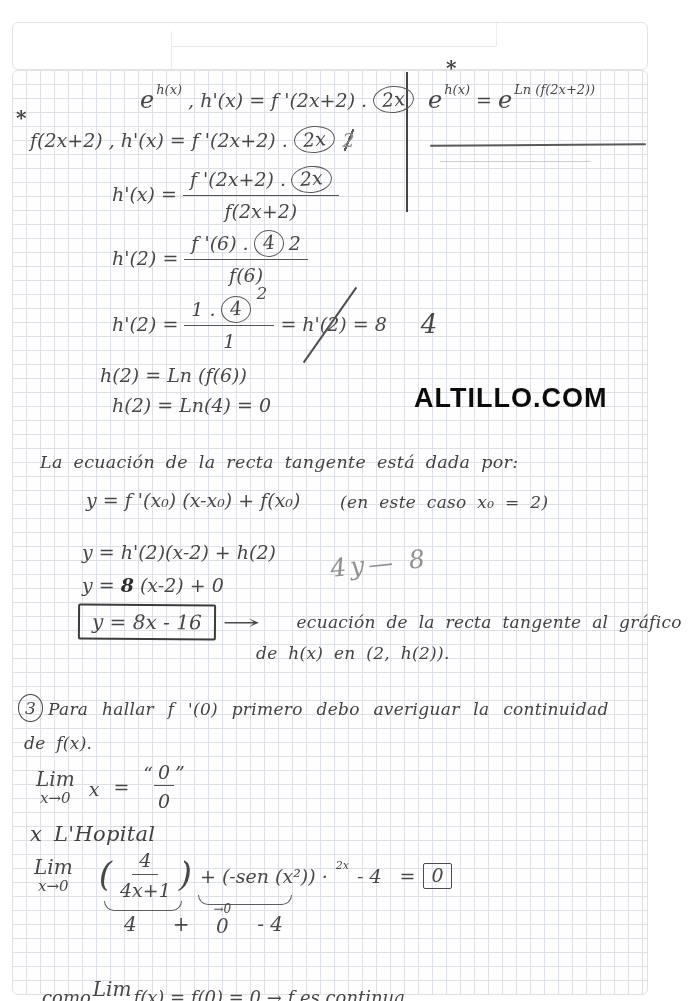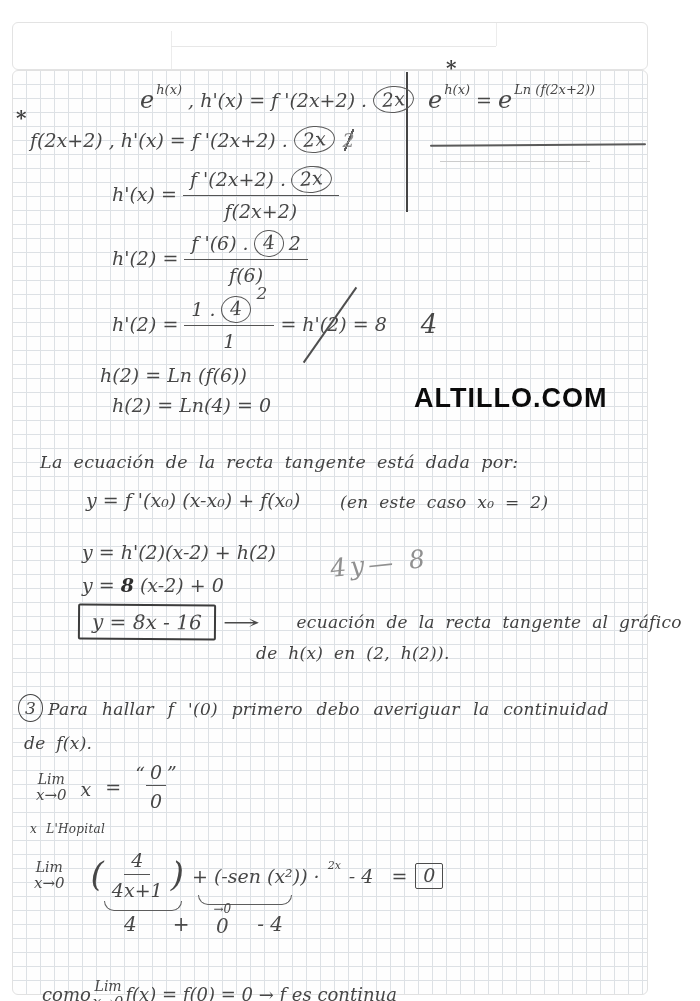--- a/index.html
+++ b/index.html
@@ -27,21 +27,21 @@
   .frac{display:inline-flex;flex-direction:column;align-items:center;line-height:1.15;}
   .num{display:flex;align-items:center;gap:5px;padding:0 7px 2px;border-bottom:1.7px solid #545454;}
   .den{padding-top:5px;}
   .circ{display:inline-block;border:1.7px solid #595959;border-radius:50%;padding:1px 8px 2px;transform:rotate(-5deg);}
   .circ-sup{font-size:17px;transform:translateY(-16px);display:inline-block;margin-left:1px;color:#4f4f4f;}
   .struck{background:linear-gradient(112deg, transparent 45%, #5c5c5c 45%, #5c5c5c 55%, transparent 55%);padding:0 2px;}
   .light{color:#8f8f8f;}
   .boxed{display:inline-block;border:2px solid #3c3c3c;border-radius:2px;padding:4px 12px;transform:rotate(.4deg);font-size:20px;text-align:right;}
   .box0{display:inline-block;border:1.6px solid #4c4c4c;border-radius:2px;padding:0 7px 2px;}
   .lim{display:inline-flex;flex-direction:column;align-items:center;line-height:1;}
-  .lim .lw{font-size:14px;}
+  .lim .lw{font-size:20px;}
   .lim .ls{font-size:15px;margin-top:2px;}
   .bigp{font-size:34px;font-weight:400;line-height:1;transform:translateY(-2px);}
   .sup2x{font-size:11px;transform:translateY(-10px);display:inline-block;}
   .arrow-long{display:inline-block;font-style:normal;font-size:20px;transform:scaleX(2.3);transform-origin:left center;color:#4a4a4a;}
   .brace{position:absolute;height:9px;border:1.6px solid #5d5d5d;border-top:none;
          border-bottom-left-radius:12px;border-bottom-right-radius:12px;}
   .slash8{position:absolute;left:284px;top:324px;width:92px;height:2px;background:#4f4f4f;transform:rotate(-55deg);}
   .vrule{position:absolute;left:406px;top:72px;width:2px;height:140px;background:#454545;}
   .hrule{position:absolute;left:430px;top:144px;width:216px;height:2px;background:#5a5a5a;transform:rotate(-.4deg);border-radius:2px;}
   .hrule2{position:absolute;left:440px;top:161px;width:150px;height:1px;background:#cccccc;}
@@ -191,21 +191,21 @@
     <span style="display:inline-flex;align-items:flex-start;gap:1px;">
       <span>“</span>
       <span class="frac">
         <span class="num" style="padding:0 4px 1px;">0</span>
         <span class="den">0</span>
       </span>
       <span>”</span>
     </span>
   </div>
 
-  <div class="t" style="left:30px;top:822px;font-size:12px;">x L'Hopital</div>
+  <div class="t" style="left:30px;top:822px;font-size:21px;">x L'Hopital</div>
 
   <div class="m" style="left:34px;top:850px;gap:8px;">
     <span class="lim">
       <span class="lw">Lim</span>
       <span class="ls">x→0</span>
     </span>
     <span class="bigp" style="margin-left:18px;">(</span>
     <span class="frac">
       <span class="num">4</span>
       <span class="den">4x+1</span>

